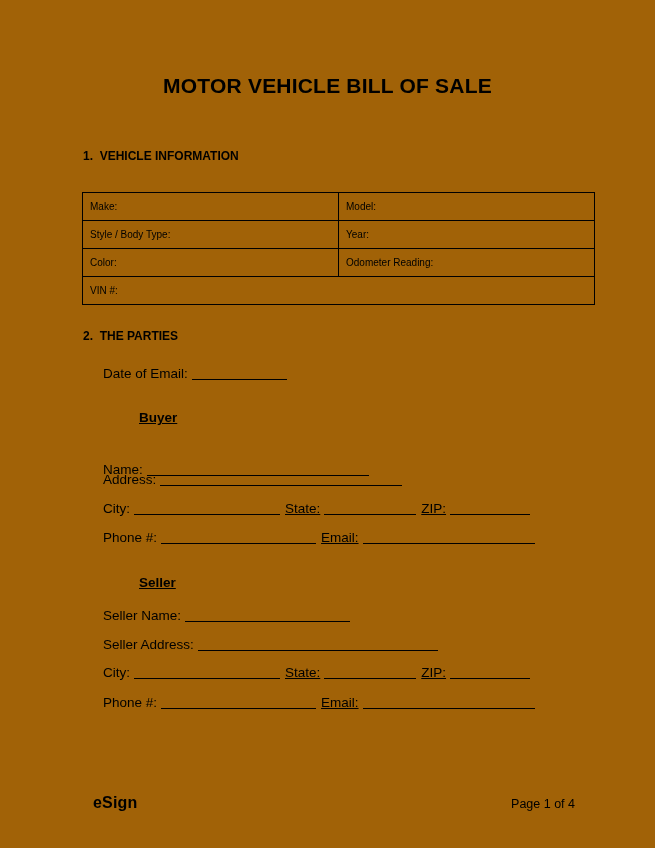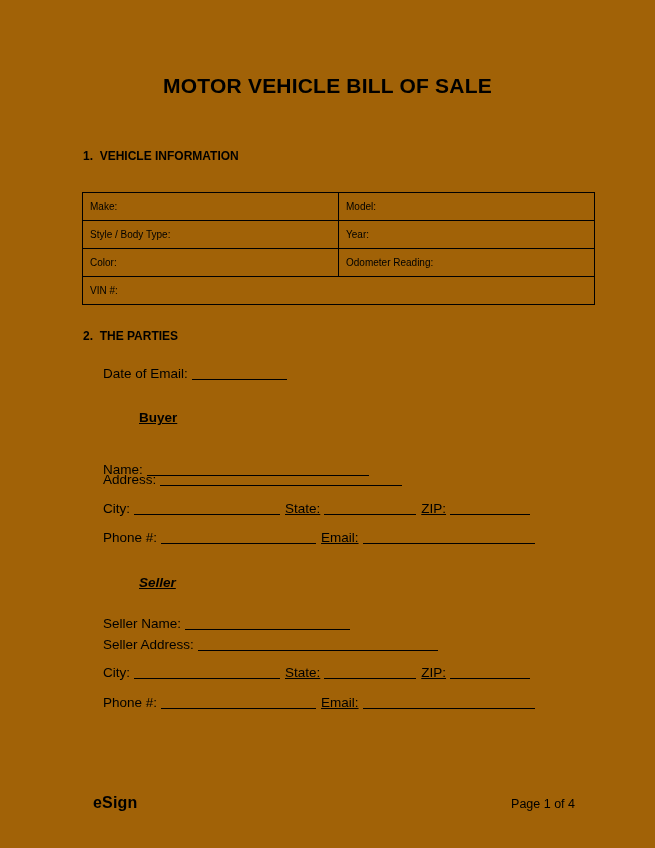--- a/index.html
+++ b/index.html
@@ -86,22 +86,22 @@
   .w-email { width: 172px; }
   .w-sname { width: 165px; }
   .w-saddr { width: 240px; }
 
   .r-date   { top: 364px; }
   .h-buyer  { top: 410px; }
   .r-bname  { top: 441px; margin-top: 19px; }
   .r-baddr  { top: 452px; margin-top: 18px; }
   .r-bcity  { top: 499px; }
   .r-bphone { top: 528px; }
-  .h-seller { top: 575px; font-style: italic; }
-  .r-sname  { top: 606px; margin-top: 8px; }
+  .h-seller { top: 575px; }
+  .r-sname  { top: 606px; }
   .r-saddr  { top: 635px; }
   .r-scity  { top: 663px; }
   .r-sphone { top: 693px; }
 
   .footer-brand {
     position: absolute;
     top: 794px;
     left: 93px;
     font-size: 16px;
     font-weight: bold;

